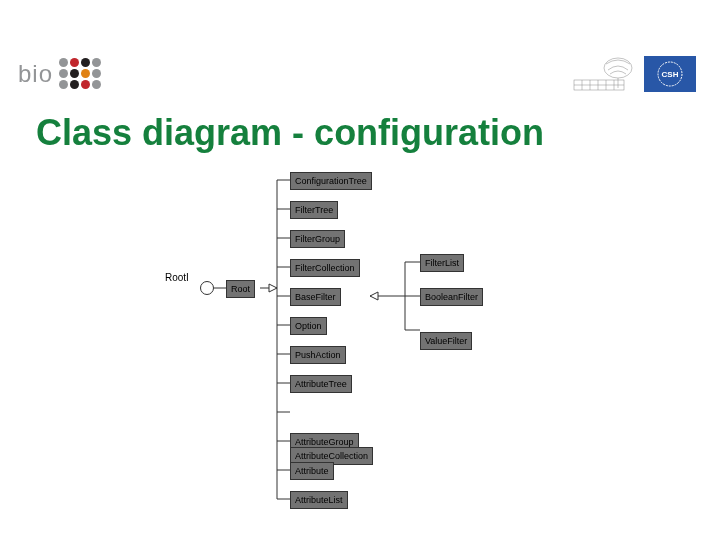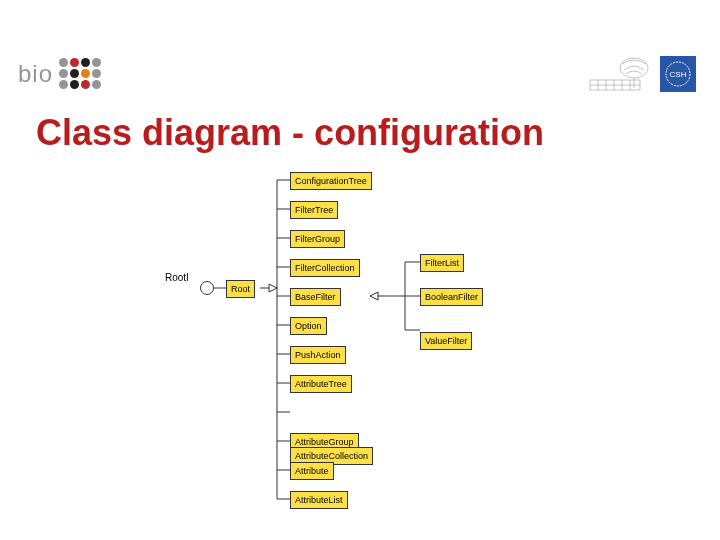--- a/index.html
+++ b/index.html
@@ -9,25 +9,25 @@
   .logo-bio { color: #939597; font-size: 24px; letter-spacing: 1px; font-weight: 400; }
   .logo-mart { color: #939597; font-size: 24px; letter-spacing: 2px; font-weight: 400; margin-left: 4px;}
   .dotgrid { display: grid; grid-template-columns: repeat(4, 9px); grid-template-rows: repeat(3, 9px); gap: 2px; margin: 0 5px; }
   .dot { width: 9px; height: 9px; border-radius: 50%; }
   .c-red { background: #c1272d; }
   .c-black { background: #231f20; }
   .c-orange { background: #e08214; }
   .c-grey { background: #939597; }
   .logo-right { display: flex; align-items: center; gap: 6px; }
   .drawing { width: 70px; height: 40px; }
-  .csh { width: 36px; height: 36px; background: #2857a7; display: flex; align-items: center; justify-content: center; color: #fff; font-size: 10px; font-weight: normal; position: relative; }
+  .csh { width: 52px; height: 36px; background: #2857a7; display: flex; align-items: center; justify-content: center; color: #fff; font-size: 10px; font-weight: bold; position: relative; }
   .csh svg { width: 30px; height: 30px; }
-  .title { font-size: 36px; font-family: Verdana, sans-serif; color: #b91c1c; margin: 14px 0 8px 36px; letter-spacing: 0px; }
+  .title { font-size: 36px; font-family: Verdana, sans-serif; color: #15803d; margin: 14px 0 8px 36px; letter-spacing: 0px; }
   .diagram { position: relative; width: 720px; height: 420px; }
-  .box { position: absolute; border: 1px solid #333; background: #fde047; font-size: 9px; font-family: Arial, sans-serif; padding: 3px 4px; white-space: nowrap; }
+  .box { position: absolute; border: 1px solid #333; background: #737373; font-size: 9px; font-family: Arial, sans-serif; padding: 3px 4px; white-space: nowrap; }
   .interface-circle { position: absolute; width: 14px; height: 14px; border: 1px solid #333; border-radius: 50%; background: #fff; }
   .interface-label { position: absolute; font-size: 10px; font-family: Arial, sans-serif; }
   svg.lines { position: absolute; top: 0; left: 0; width: 720px; height: 420px; }
 </style>
 </head>
 <body>
 
 <div class="header">
   <div class="logo-left">
     <span class="logo-bio">bio</span>

